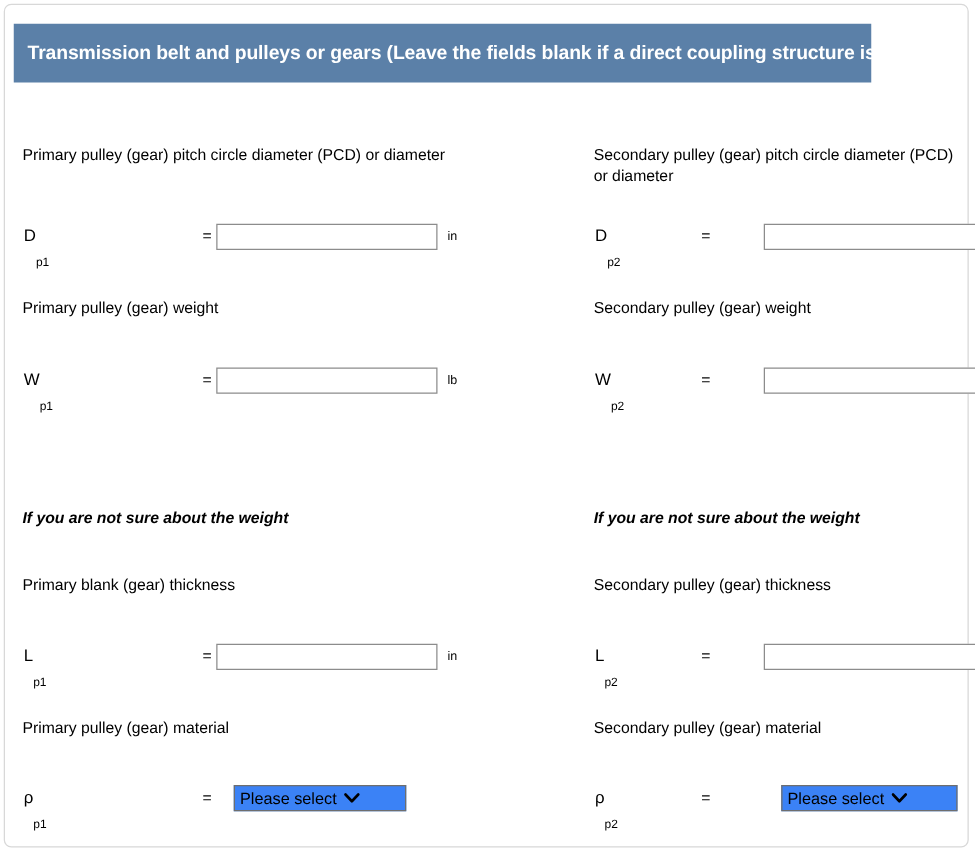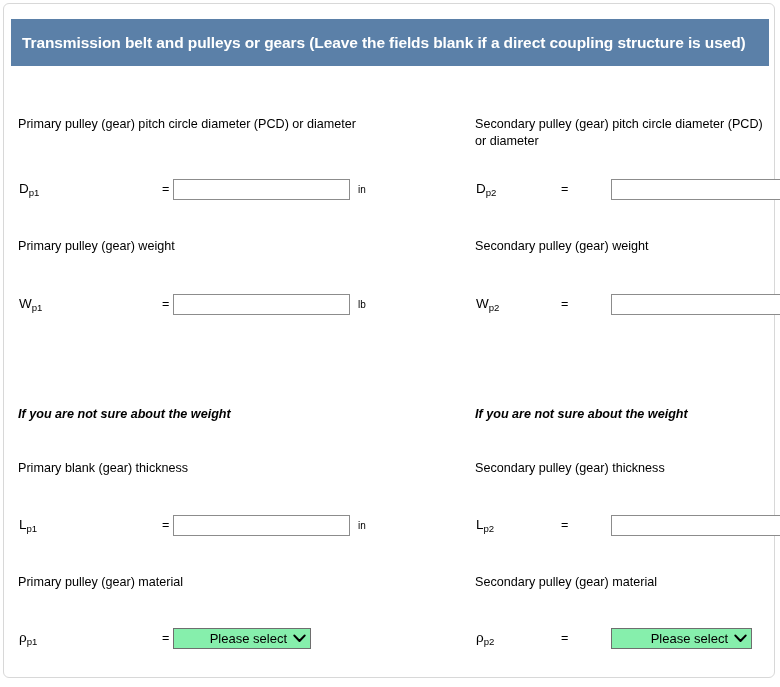--- a/index.html
+++ b/index.html
@@ -24,21 +24,21 @@
     box-sizing: border-box;
     border: 1px solid #d8d8d8;
     border-radius: 6px;
     background: #ffffff;
   }
 
   .panel-header {
     position: absolute;
     left: 7px;
     top: 15px;
-    width: 758px;
+    width: 686px;
     height: 47px;
     background: #5b80a8;
     box-sizing: border-box;
     display: flex;
     align-items: center;
   }
   .panel-header-title {
     padding-left: 11px;
     color: #ffffff;
     font-size: 15.5px;
@@ -83,21 +83,21 @@
   .sym {
     font-size: 13.5px;
     line-height: 1;
     white-space: nowrap;
     color: #000000;
   }
   .sym sub {
     font-size: 9.6px;
     vertical-align: baseline;
     position: relative;
-    top: 3px;
+    top: 20px;
   }
 
   .eq {
     font-size: 12.6px;
     color: #000000;
   }
 
   .txtbox {
     box-sizing: border-box;
     height: 21px;
@@ -106,28 +106,29 @@
     font-family: "Liberation Sans", sans-serif;
     font-size: 12.6px;
     padding: 0 3px;
     outline: none;
   }
 
   .selbox {
     box-sizing: border-box;
     height: 21px;
     border: 1px solid #6e6e6e;
-    background: #86efac;
+    background: #3b82f6;
     font-family: "Liberation Sans", sans-serif;
     font-size: 13px;
     padding: 0 2px 0 4px;
     display: flex;
     align-items: center;
-    justify-content: flex-end;
-    color: #000000;
+    justify-content: flex-start;
+    color: #000000;
+    margin-left: 14px;
   }
   .selbox .chev {
     margin-left: 6px;
     margin-right: 2px;
     line-height: 1;
     display: inline-block;
   }
   .selbox .chev svg { display: block; }
 
   .unit {

